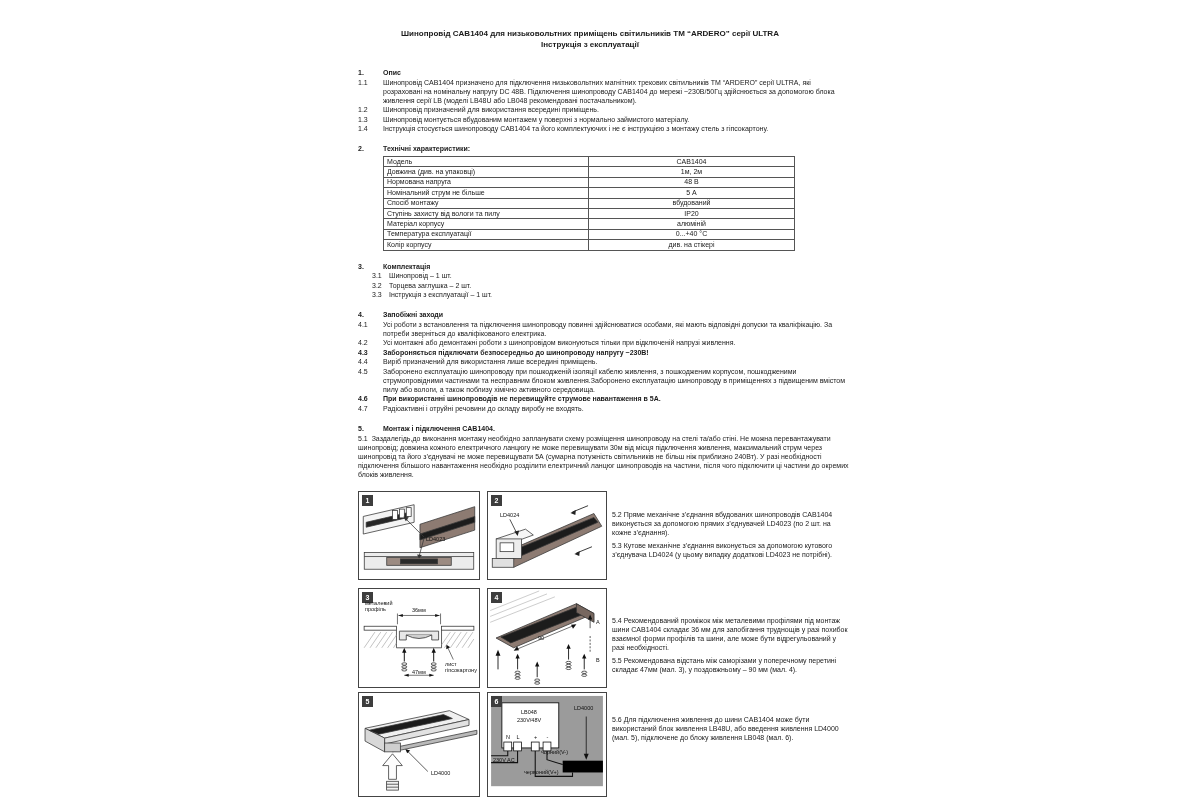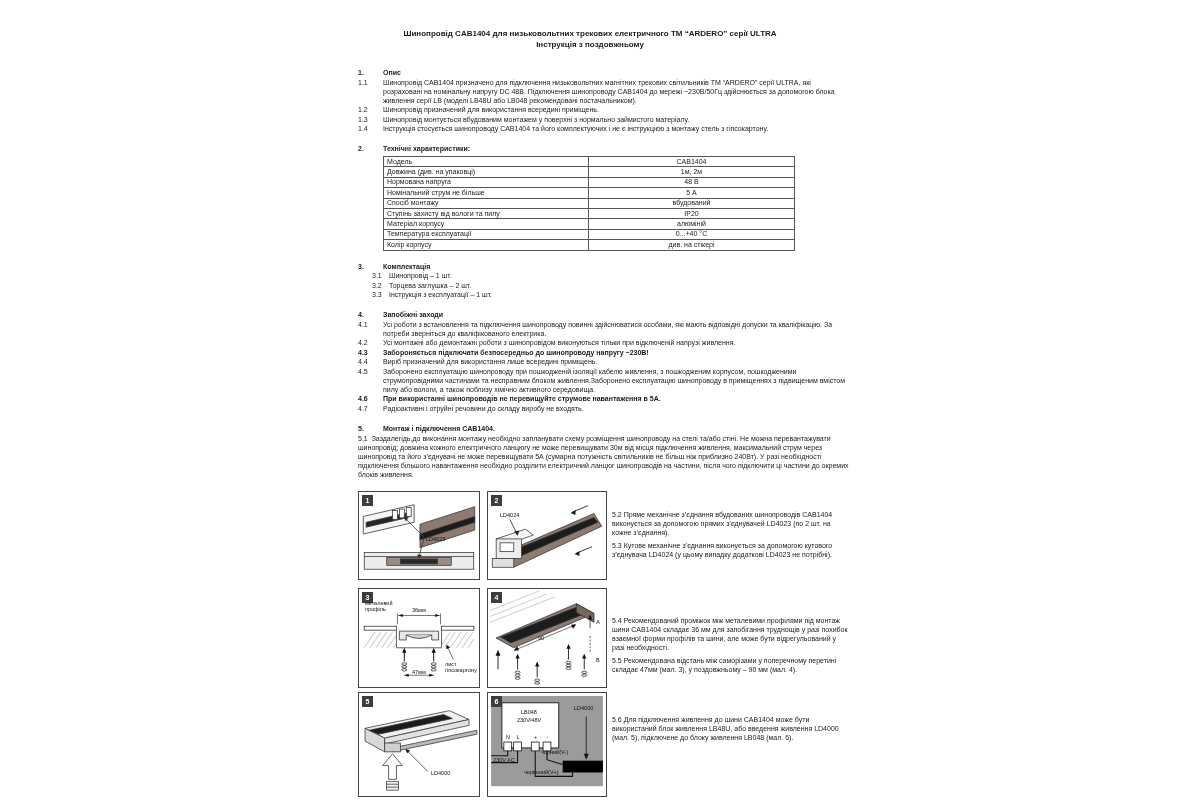--- a/index.html
+++ b/index.html
@@ -44,22 +44,22 @@
   #fig3 { left:0;   top:97px;  width:122px; height:100px; }
   #fig4 { left:129px; top:97px; width:120px; height:100px; }
   #fig5 { left:0;   top:201px; width:122px; height:105px; }
   #fig6 { left:129px; top:201px; width:120px; height:105px; }
   #nb1 { top:19px; } #nb2 { top:125px; } #nb3 { top:224px; }
 </style>
 </head>
 <body>
 
 <div class="title-wrap">
-  <div>Шинопровід CAB1404 для низьковольтних трекових електричного ТМ “ARDERO” серії ULTRA</div>
-  <div>Інструкція з поздовжньому</div>
+  <div>Шинопровід CAB1404 для низьковольтних приміщень світильників ТМ “ARDERO” серії ULTRA</div>
+  <div>Інструкція з експлуатації</div>
 </div>
 
 <div class="content">
 
   <div class="sec" style="margin-top:0;">
     <div class="sec-head">
       <span class="n">1.</span>
       <span>Опис</span>
     </div>
     <div class="item">

